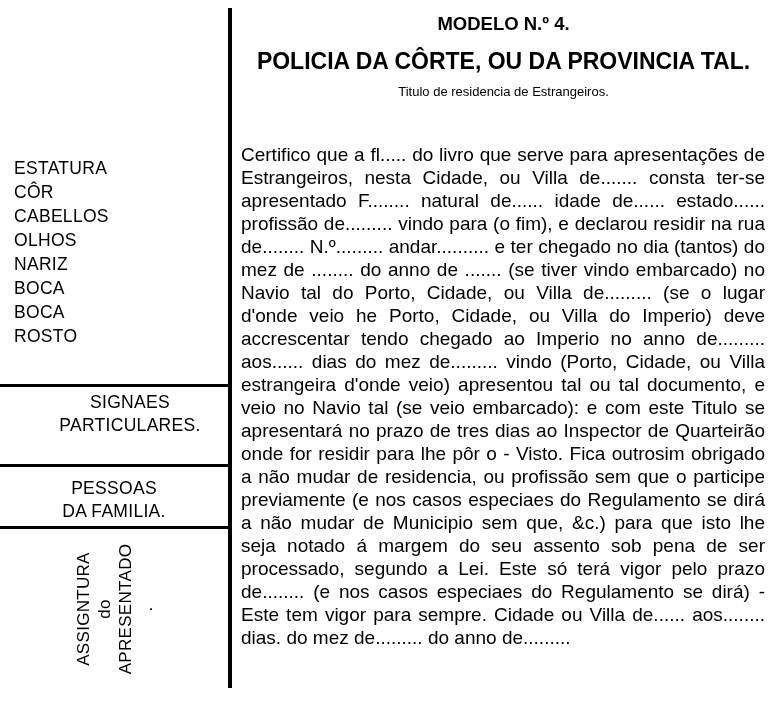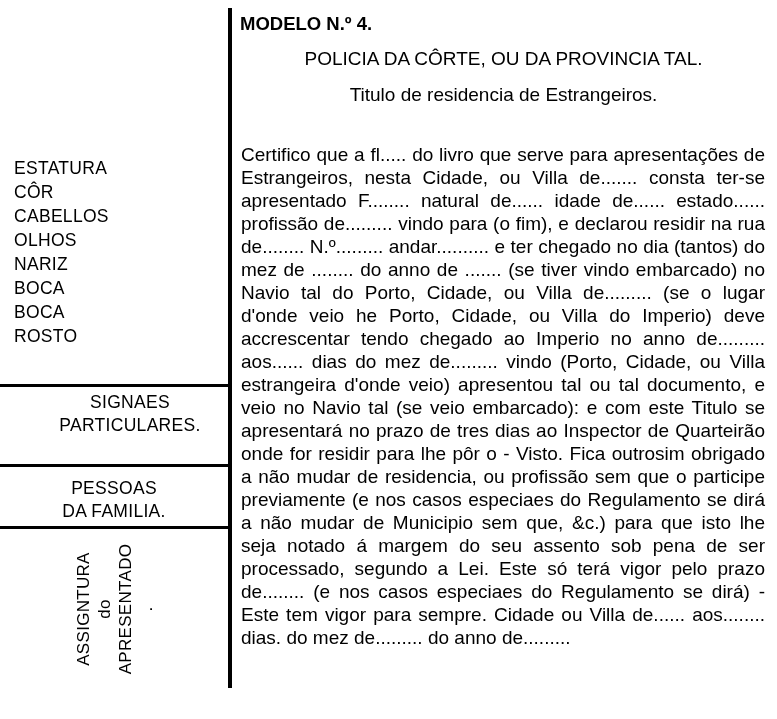--- a/index.html
+++ b/index.html
@@ -37,29 +37,29 @@
   }
   
   .divider-v {
     position: absolute; left: 228px; top: 8px;
     width: 4px; height: 680px; background: #000;
   }
   
   .main { position: absolute; left: 240px; top: 0; width: 527px; height: 719px; }
   .title {
     position: absolute; left: 0; top: 13px; width: 527px;
-    font-weight: bold; font-size: 18.5px;
+    text-align: center; font-weight: bold; font-size: 18.5px;
   }
   .subtitle {
     position: absolute; left: 0; top: 48px; width: 527px;
-    text-align: center; font-size: 19px;
+    text-align: center; font-size: 23px; font-weight: bold;
   }
   .subheading {
     position: absolute; left: 0; top: 84px; width: 527px;
-    text-align: center; font-size: 19px;
+    text-align: center; font-size: 13px;
   }
   .paragraph {
     position: absolute; left: 1px; top: 143px; width: 524px;
     font-size: 19px; line-height: 23px;
     text-align: justify;
   }
 </style>
 </head>
 <body>
 

